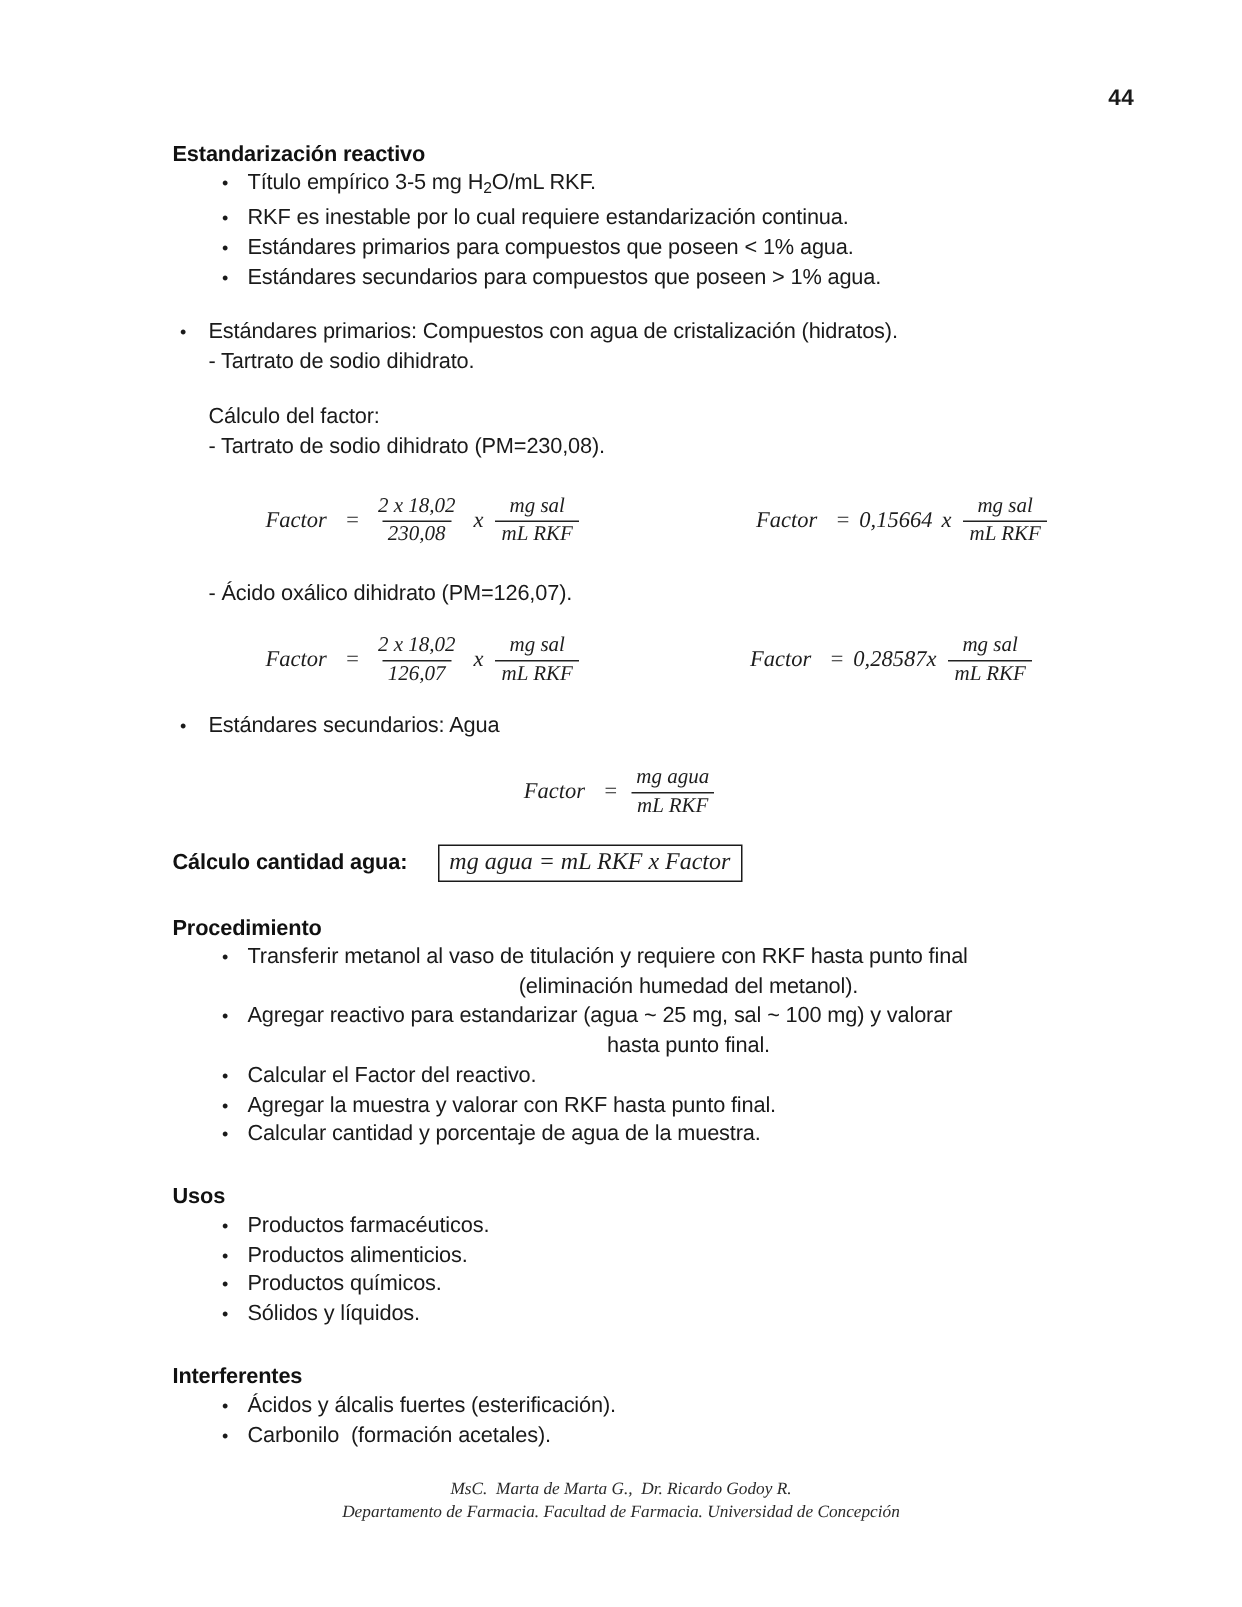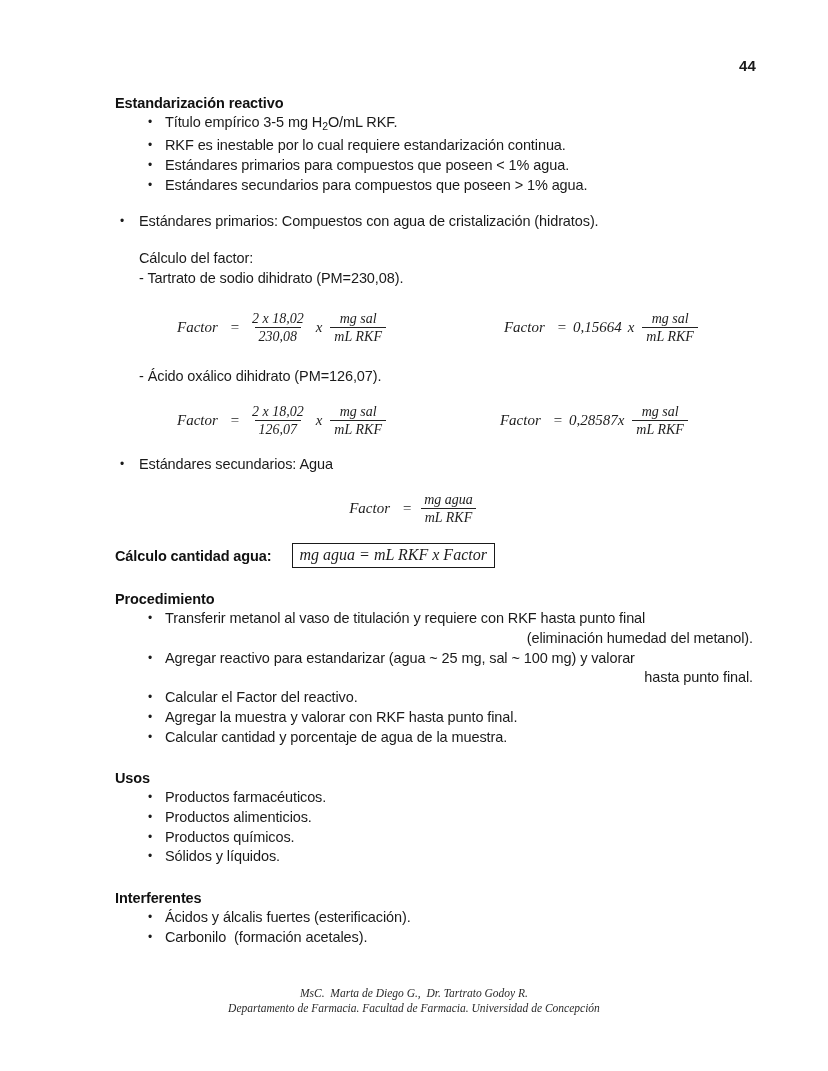--- a/index.html
+++ b/index.html
@@ -77,21 +77,21 @@
   ul.indented { margin-left: 33px; }
   ul.indented > li { padding-left: 17px; }
   ul.indented > li::before { left: 0; top: 0; }
 
   
   ul.toplevel { margin-left: 5px; }
   ul.toplevel > li { padding-left: 19px; }
   ul.toplevel > li::before { left: 0; top: 0; }
 
   ul.justified > li { text-align: justify; }
-  ul.justified > li > span.line-last { display: block; text-align: right; }
+  ul.justified > li > span.line-last { display: block; text-align: center; }
 
   .subline {
     font-size: 14.5px;
     line-height: 19.7px;
     color: #1a1a1a;
     letter-spacing: -0.1px;
     margin-left: 24px;
   }
   .spacer-md { height: 17px; }
   .spacer-lg { height: 22px; }
@@ -179,20 +179,21 @@
       <li>RKF es inestable por lo cual requiere estandarización continua.</li>
       <li>Estándares primarios para compuestos que poseen &lt; 1% agua.</li>
       <li>Estándares secundarios para compuestos que poseen &gt; 1% agua.</li>
     </ul>
 
     <div class="spacer-md"></div>
 
     <ul class="bullets toplevel">
       <li>Estándares primarios: Compuestos con agua de cristalización (hidratos).</li>
     </ul>
+    <div class="subline">- Tartrato de sodio dihidrato.</div>
 
     <div class="spacer-md"></div>
 
     <div class="subline">Cálculo del factor:</div>
     <div class="subline">- Tartrato de sodio dihidrato (PM=230,08).</div>
 
     <div class="spacer-lg"></div>
 
     <div class="formula-row">
       <div class="formula math" style="margin-left:62px;">
@@ -307,17 +308,17 @@
 
     <h2 class="section-heading">Interferentes</h2>
     <ul class="bullets indented">
       <li>Ácidos y álcalis fuertes (esterificación).</li>
       <li style="white-space:pre;">Carbonilo  (formación acetales).</li>
     </ul>
 
   </div>
 
   <div class="footer">
-    <div>MsC.  Marta de Diego G.,  Dr. Tartrato Godoy R.</div>
+    <div>MsC.  Marta de Marta G.,  Dr. Ricardo Godoy R.</div>
     <div>Departamento de Farmacia. Facultad de Farmacia. Universidad de Concepción</div>
   </div>
 
 </div>
 
 </body></html>

